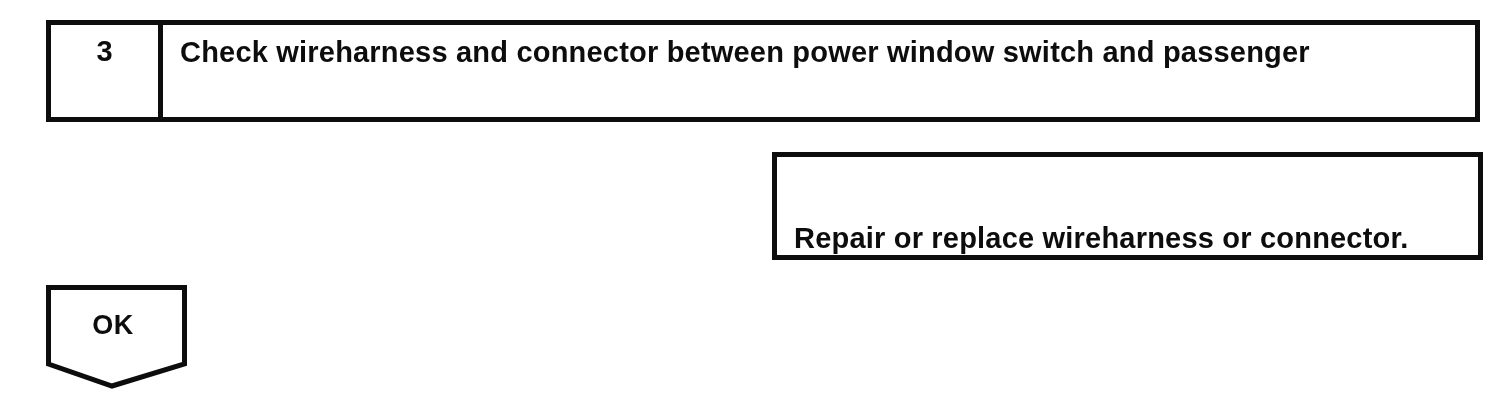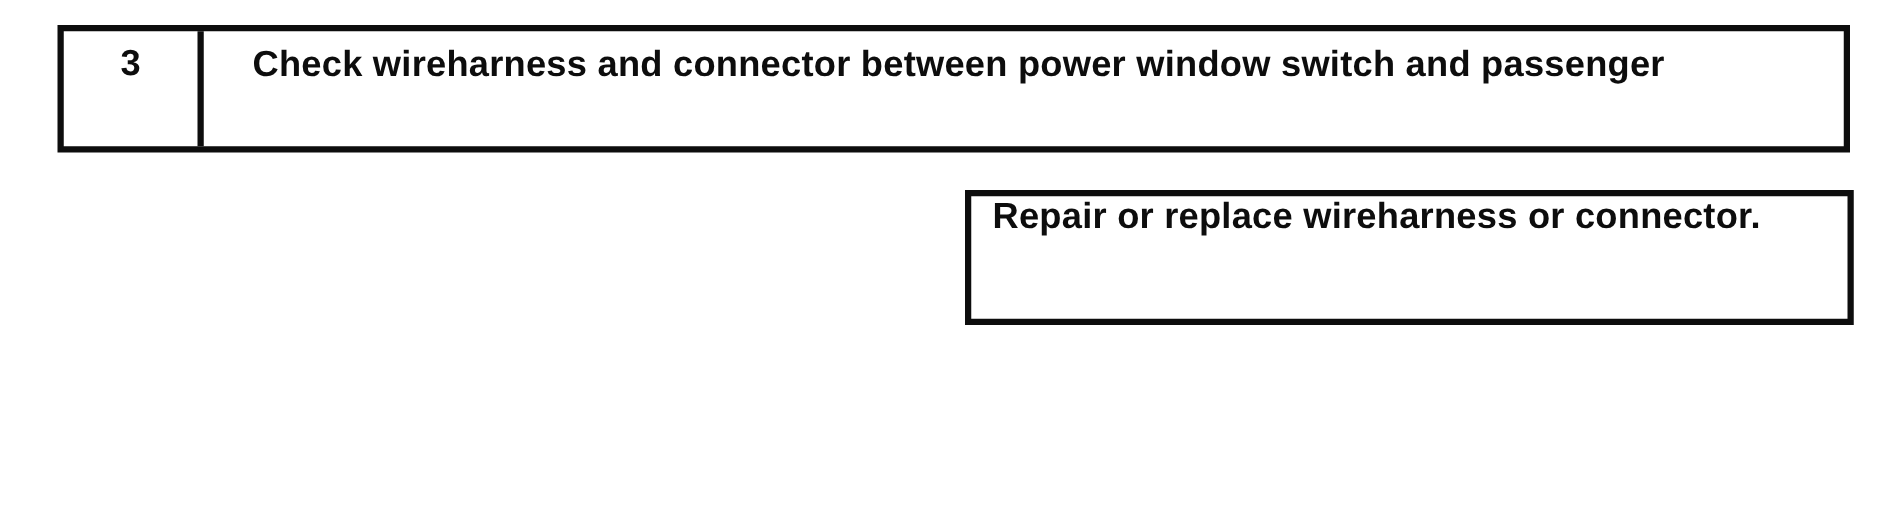--- a/index.html
+++ b/index.html
@@ -39,21 +39,20 @@
     align-items: flex-start;
     padding-top: 10px;
     font-size: 29px;
   }
   .step-text {
     flex: 1;
     padding: 9px 12px 0 17px;
     font-size: 29px;
     line-height: 37px;
     letter-spacing: 0.2px;
-    margin-left: 22px;
   }
   .step-text .line {
     white-space: nowrap;
   }
   
   .ng-wrap {
     position: absolute;
     left: 645px;
     top: 157px;
     width: 117px;
@@ -80,21 +79,21 @@
   
   .ng-box {
     position: absolute;
     left: 772px;
     top: 152px;
     width: 711px;
     height: 108px;
     border: 5px solid #0d0d0d;
     box-sizing: border-box;
     display: flex;
-    align-items: flex-start;
+    align-items: flex-end;
     padding-left: 17px;
     font-size: 29px;
     letter-spacing: 0.2px;
     white-space: nowrap;
     background: #ffffff;
   }
   
   .ok-wrap {
     position: absolute;
     left: 46px;
@@ -131,14 +130,20 @@
     <div class="step-text">
       <div class="line">Check wireharness and connector between power window switch and passenger</div>
     </div>
   </div>
 
 
   <div class="ng-box">
     <span>Repair or replace wireharness or connector.</span>
   </div>
 
+  <div class="ok-wrap">
+    <svg width="141" height="104" viewBox="0 0 141 104">
+      <polygon class="shape-stroke" points="2.5,2.5 138.5,2.5 138.5,79 66,101 2.5,79"></polygon>
+    </svg>
+    <span class="ok-label">OK</span>
+  </div>
 
 </div>
 
 </body></html>

